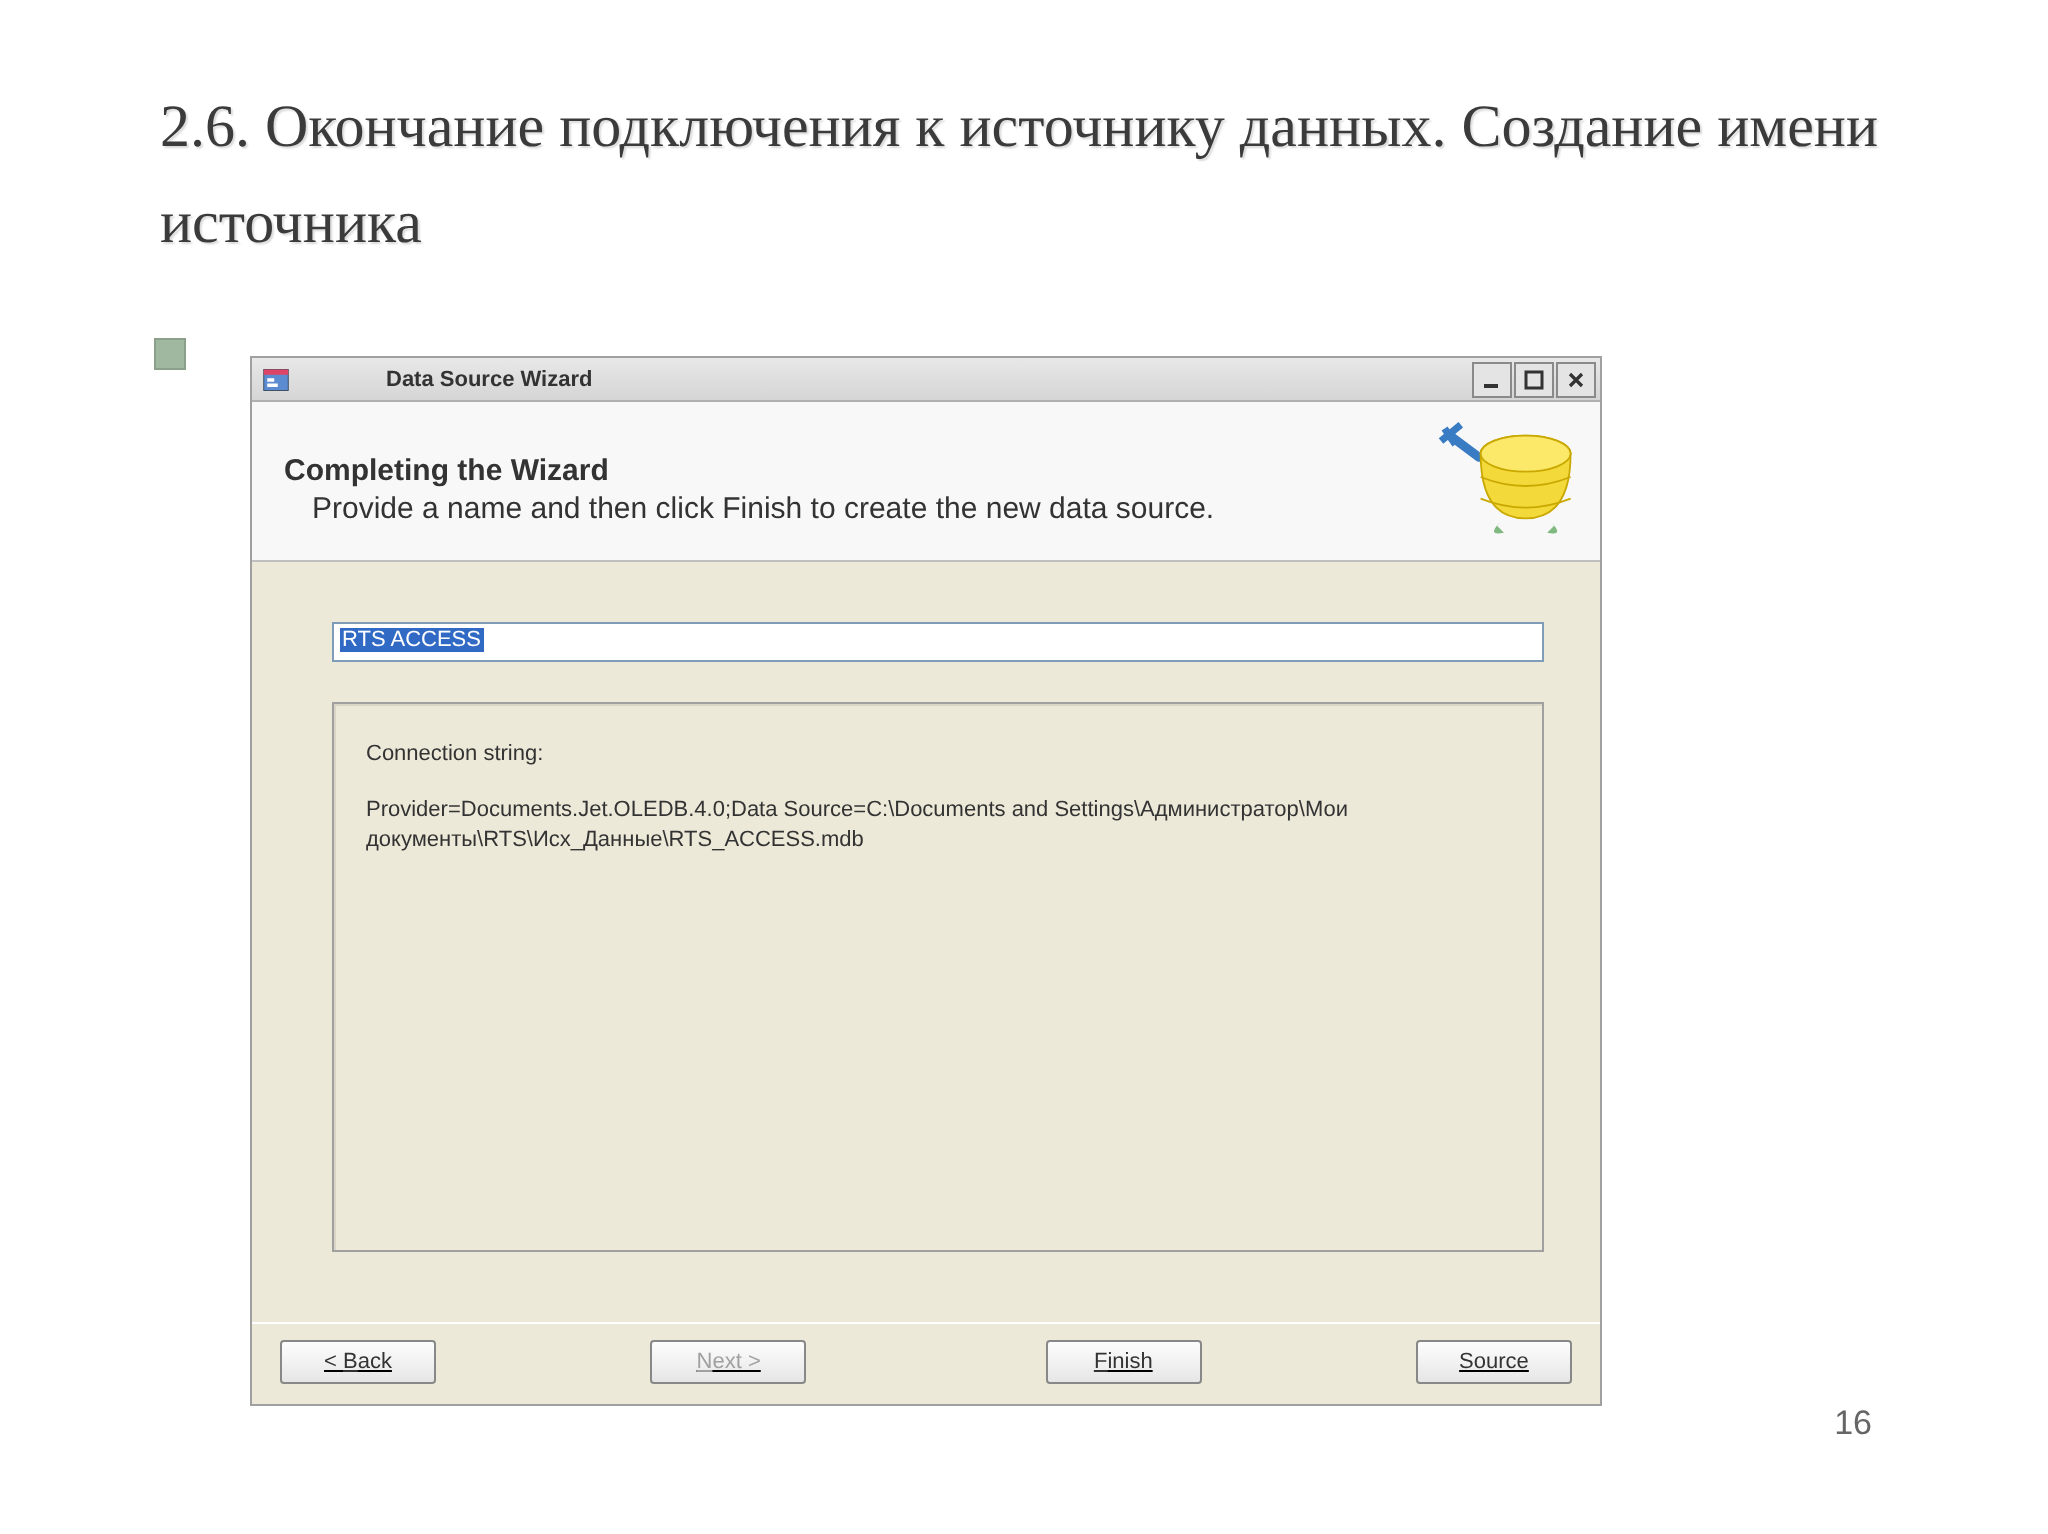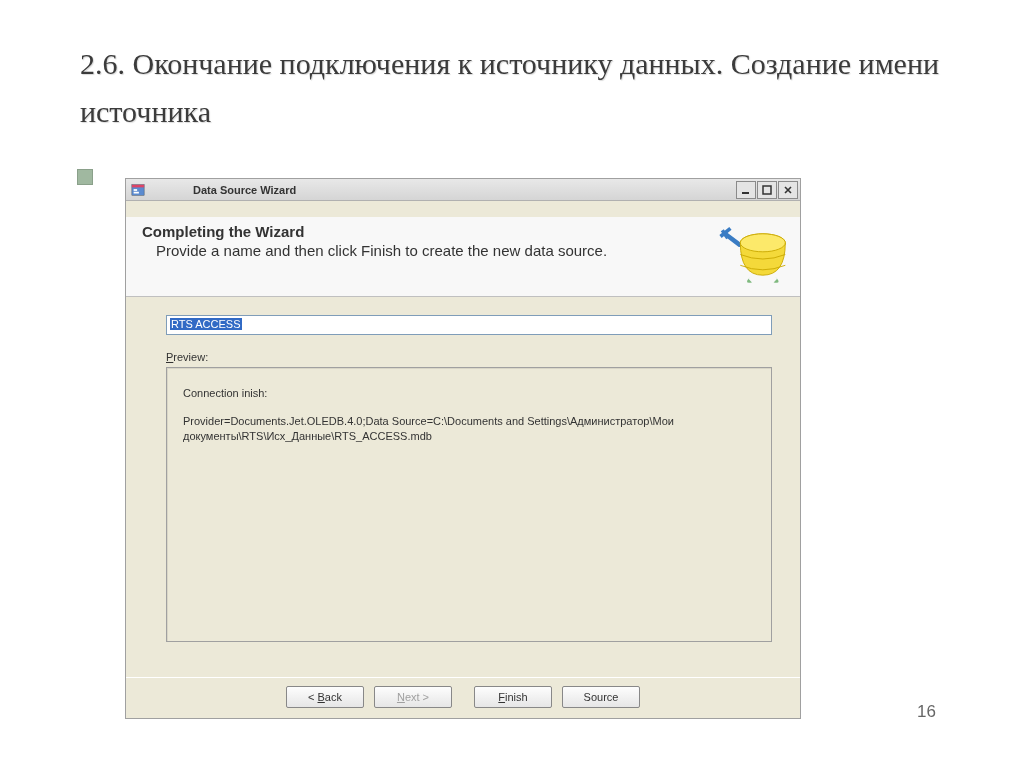--- a/index.html
+++ b/index.html
@@ -74,25 +74,24 @@
       margin-left: 1px;
       display: flex;
       align-items: center;
       justify-content: center;
       font-size: 10px;
       cursor: pointer;
     }
     .win-btn svg { width: 10px; height: 10px; }
     .header-area {
       background: #f8f8f8;
-      padding: 6px 16px 8px 16px;
+      padding: 26px 16px 8px 16px;
       border-bottom: 1px solid #c0c0c0;
       position: relative;
       height: 80px;
-      margin-top: 16px;
     }
     .header-title {
       font-size: 15px;
       font-weight: bold;
       color: #333;
       font-family: Tahoma, sans-serif;
     }
     .header-sub {
       font-size: 15px;
       color: #333;
@@ -118,20 +117,21 @@
     }
     .field-label .ul { text-decoration: underline; }
     .text-input {
       width: 100%;
       height: 20px;
       border: 1px solid #7f9db9;
       background: #fff;
       font-size: 11px;
       padding: 2px 3px;
       font-family: Tahoma, sans-serif;
+      margin-top: 12px;
     }
     .text-input .selected {
       background: #316ac5;
       color: #fff;
       padding: 0 1px;
     }
     .preview-box {
       width: 100%;
       height: 275px;
       border: 1px solid #a0a0a0;
@@ -140,24 +140,25 @@
       font-size: 11px;
       color: #333;
       margin-top: 4px;
       line-height: 1.3;
       box-shadow: inset 1px 1px 0 rgba(0,0,0,0.08);
     }
     .preview-box .conn-label { margin-bottom: 14px; }
     .button-bar {
       padding: 8px 14px 10px 14px;
       display: flex;
-      justify-content: center;
+      justify-content: space-between;
       gap: 10px;
       border-top: 1px solid #fff;
       background: #ece9d8;
+      text-decoration: underline;
     }
     .wiz-btn {
       width: 78px;
       height: 22px;
       font-size: 11px;
       border: 1px solid #888;
       background: linear-gradient(#fdfdfd,#e6e6e6);
       border-radius: 2px;
       cursor: pointer;
       font-family: Tahoma, sans-serif;
@@ -225,25 +226,22 @@
     </div>
   </div>
 
   <div class="content-area">
     <div class="text-input">
       <span class="selected">RTS ACCESS</span>
     </div>
 
     <div style="height:16px"></div>
 
-    <div class="field-label">
-      <span class="ul">P</span><span>review:</span>
-    </div>
     <div class="preview-box">
-      <div class="conn-label">Connection inish:</div>
+      <div class="conn-label">Connection string:</div>
       <div>Provider=Documents.Jet.OLEDB.4.0;Data Source=C:\Documents and Settings\Администратор\Мои документы\RTS\Исх_Данные\RTS_ACCESS.mdb</div>
     </div>
   </div>
 
   <div class="button-bar">
     <button class="wiz-btn">&lt; <span class="ul">B</span>ack</button>
     <button class="wiz-btn disabled"><span class="ul">N</span>ext &gt;</button>
     <button class="wiz-btn gap-before"><span class="ul">F</span>inish</button>
     <button class="wiz-btn">Source</button>
   </div>

